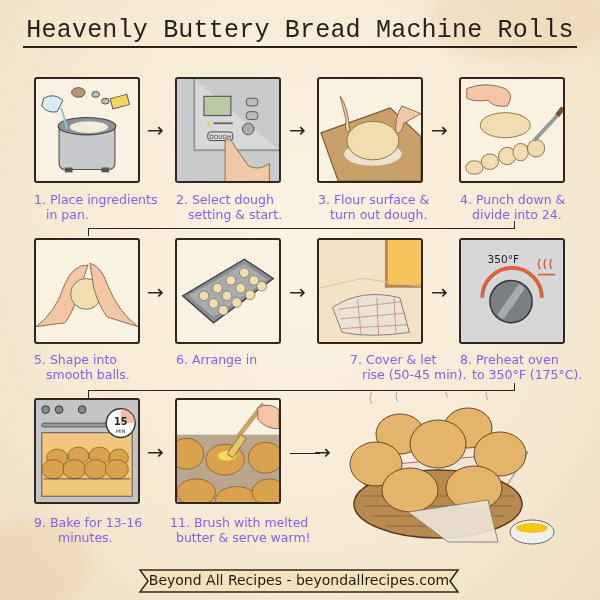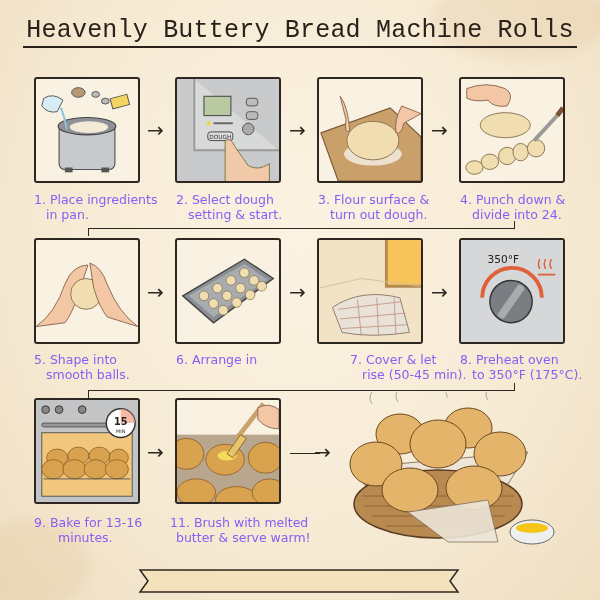--- a/index.html
+++ b/index.html
@@ -288,13 +288,14 @@
   <span>9.</span> <span>Bake for 13-16</span><span class="l2" style="padding-left:24px">minutes.</span>
 </div>
 <div class="caption" style="left:170px;top:515px;width:160px;">
   <span>11.</span> <span>Brush with melted</span><span class="l2" style="padding-left:6px">butter &amp; serve warm!</span>
 </div>
 
 <div class="banner">
   <svg width="322" height="26" viewBox="0 0 322 26">
     <path d="M2 2 H320 L312 13 L320 24 H2 L10 13 Z" fill="#f4e2bc" stroke="#2e2620" stroke-width="1.5"></path>
   </svg>
+  <div class="banner-text">Beyond All Recipes - beyondallrecipes.com</div>
 </div>
 
 </body></html>

